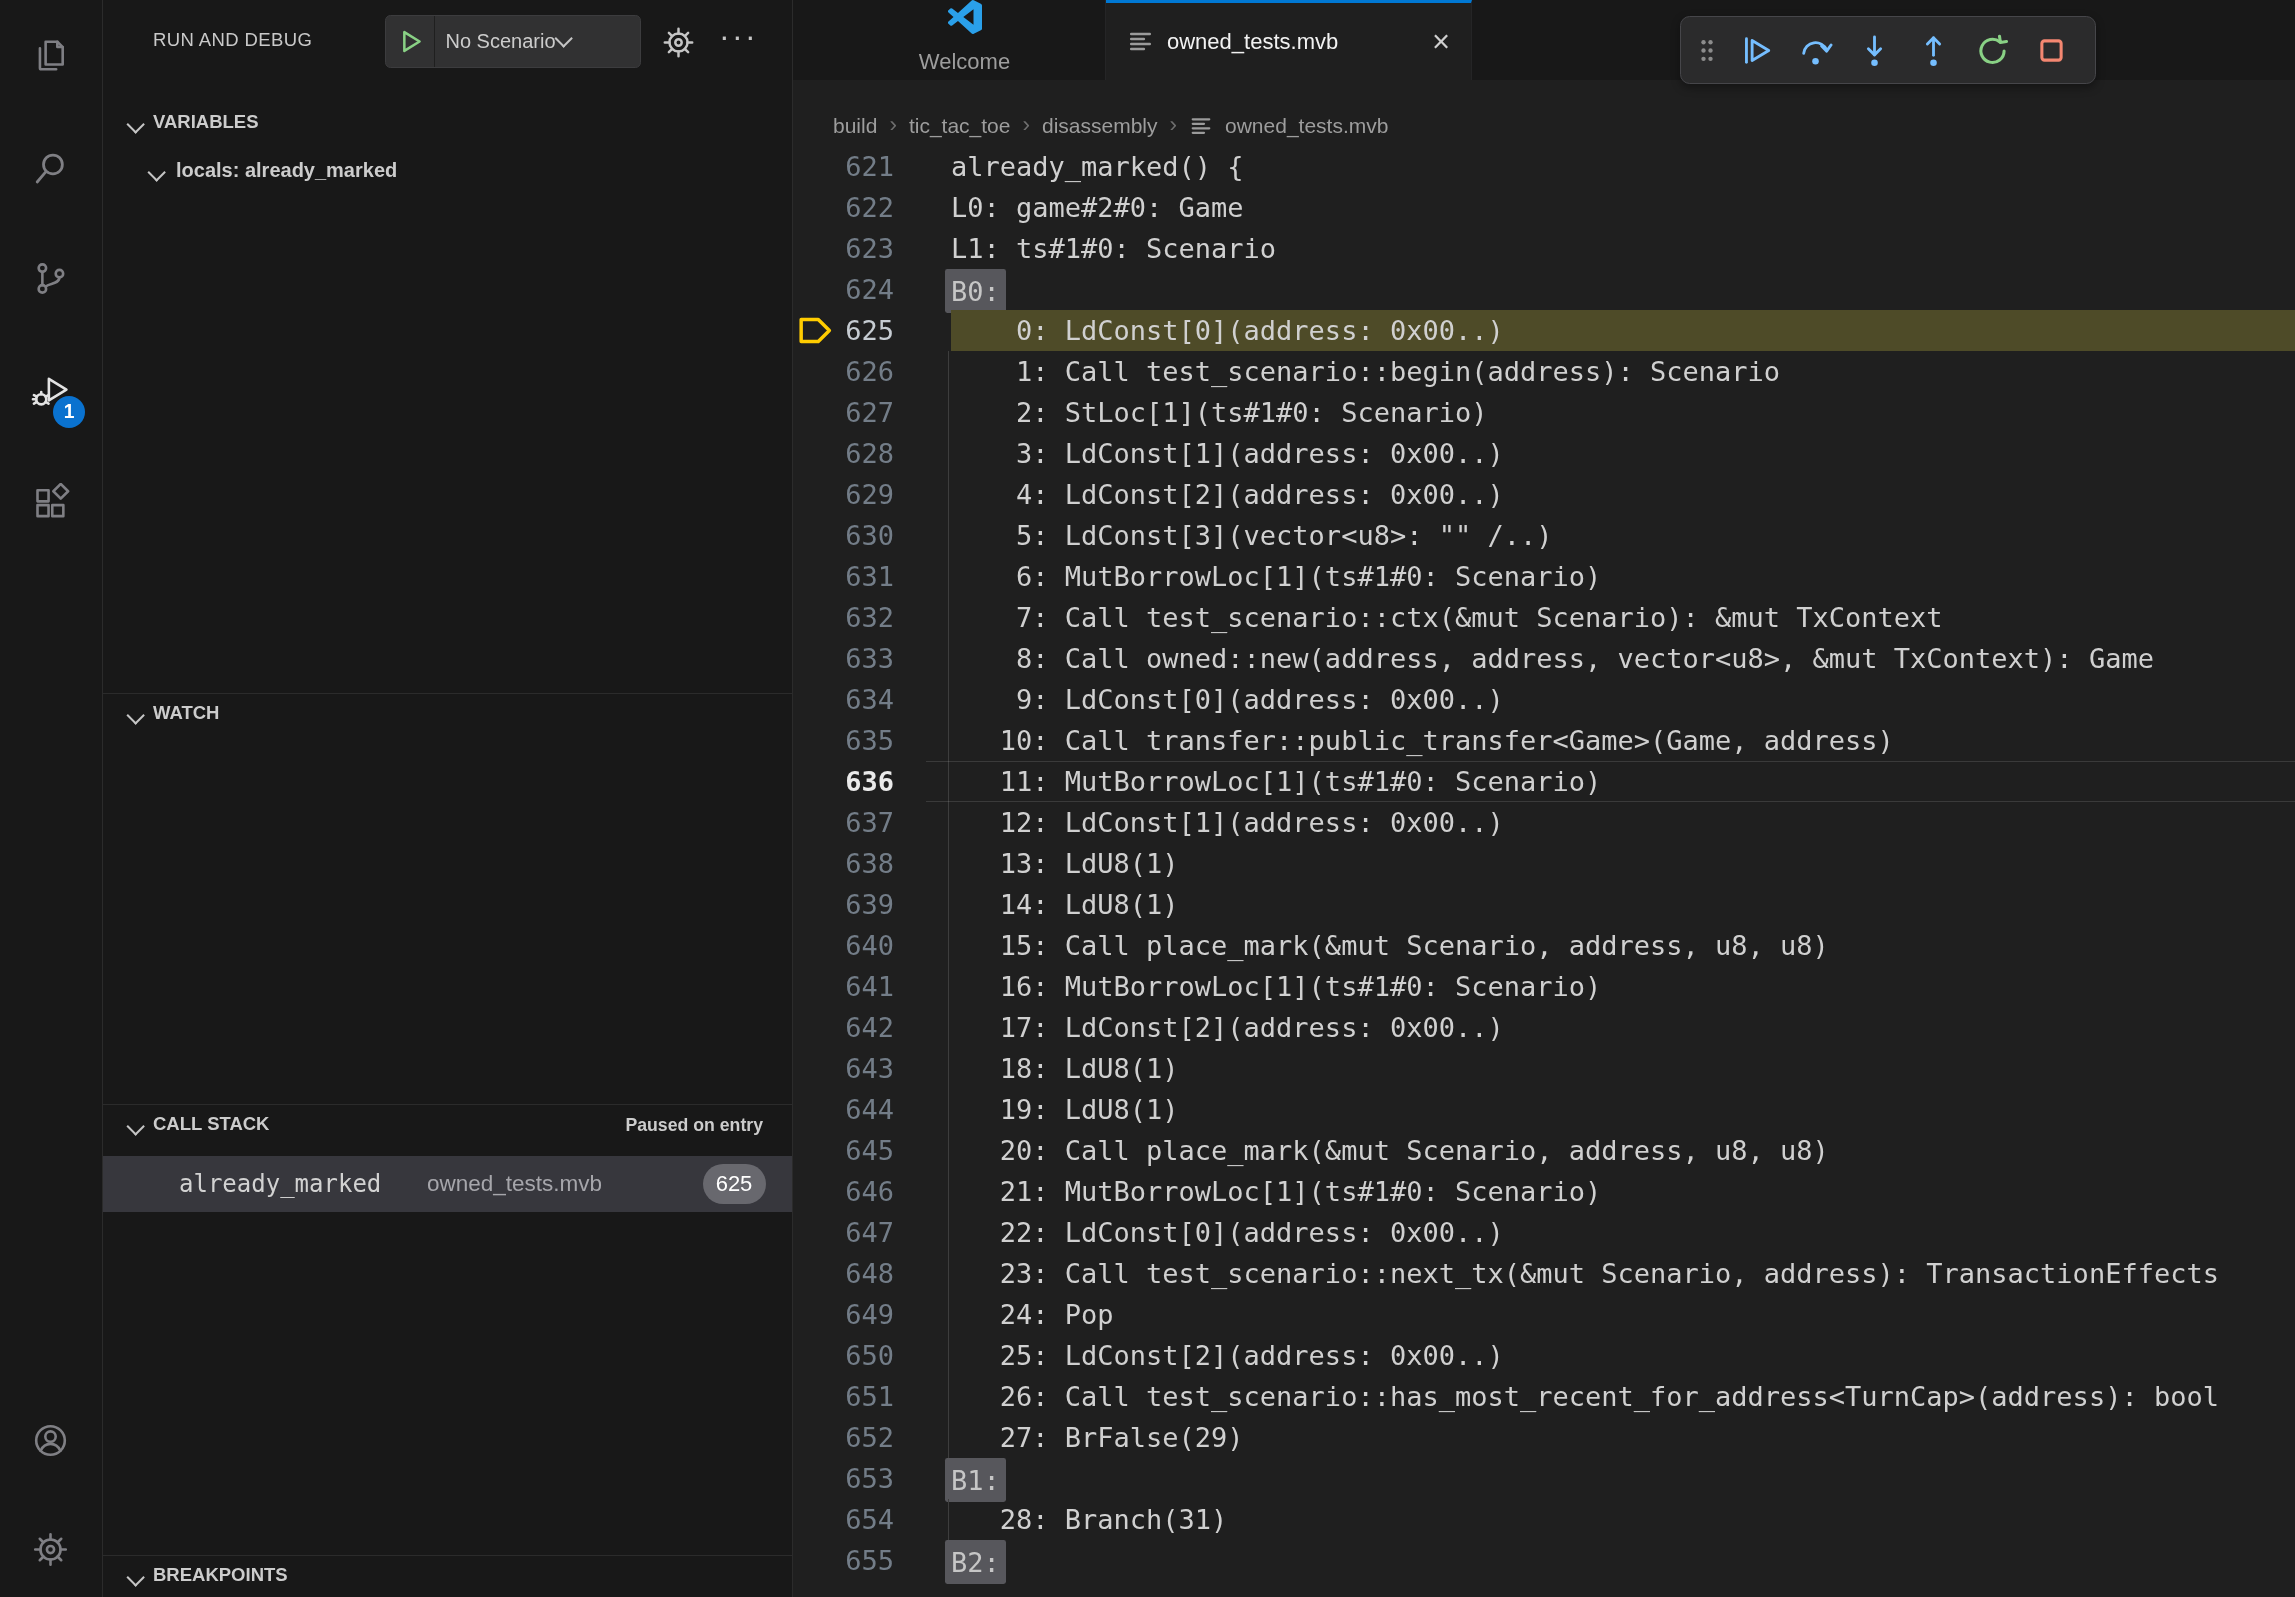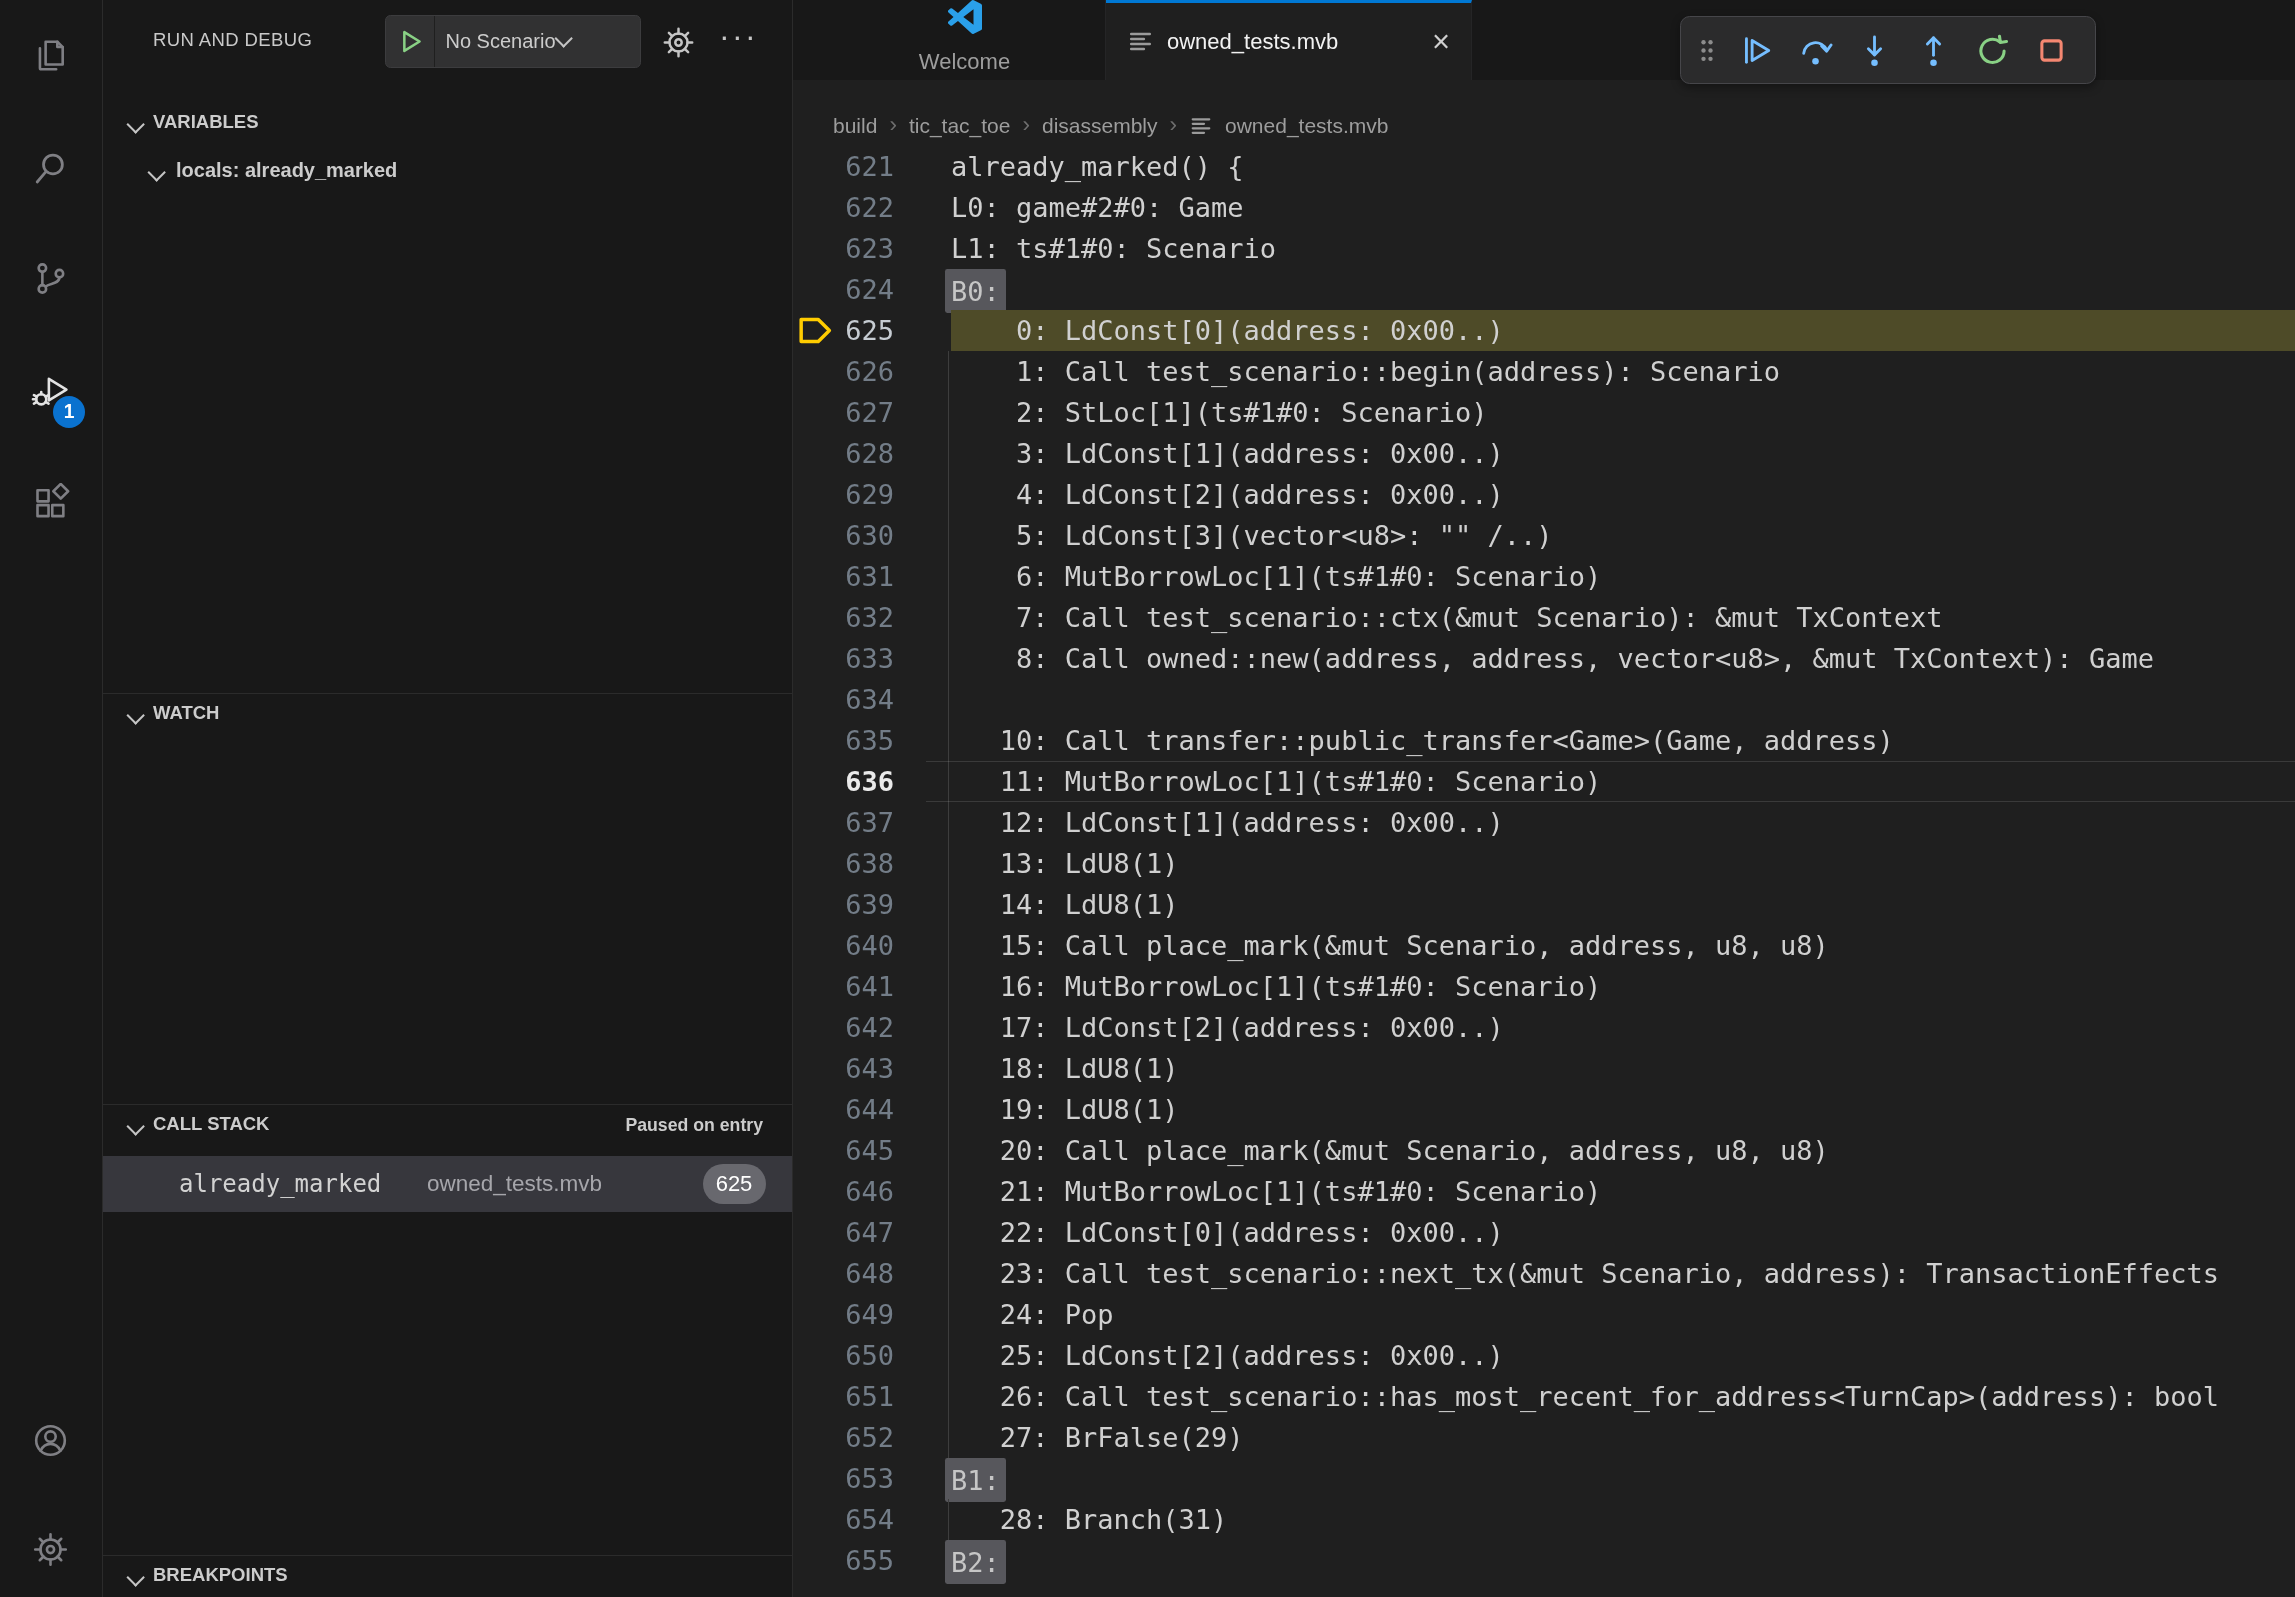--- a/index.html
+++ b/index.html
@@ -296,21 +296,21 @@
               <path d="M1.8 3.2h7.4L14 8l-4.8 4.8H1.8z" fill="none" stroke="#ffcc00" stroke-width="1.5" stroke-linejoin="round"></path>
             </svg></span><span class="num">625</span><span class="txt">    0: LdConst[0](address: 0x00..)</span></div>
         <div class="line k-ins"><span class="num">626</span><span class="txt">    1: Call test_scenario::begin(address): Scenario</span></div>
         <div class="line k-ins"><span class="num">627</span><span class="txt">    2: StLoc[1](ts#1#0: Scenario)</span></div>
         <div class="line k-ins"><span class="num">628</span><span class="txt">    3: LdConst[1](address: 0x00..)</span></div>
         <div class="line k-ins"><span class="num">629</span><span class="txt">    4: LdConst[2](address: 0x00..)</span></div>
         <div class="line k-ins"><span class="num">630</span><span class="txt">    5: LdConst[3](vector&lt;u8&gt;: "" /..)</span></div>
         <div class="line k-ins"><span class="num">631</span><span class="txt">    6: MutBorrowLoc[1](ts#1#0: Scenario)</span></div>
         <div class="line k-ins"><span class="num">632</span><span class="txt">    7: Call test_scenario::ctx(&amp;mut Scenario): &amp;mut TxContext</span></div>
         <div class="line k-ins"><span class="num">633</span><span class="txt">    8: Call owned::new(address, address, vector&lt;u8&gt;, &amp;mut TxContext): Game</span></div>
-        <div class="line k-ins"><span class="num">634</span></div>
+        <div class="line k-ins"><span class="num">634</span><span class="txt">    9: LdConst[0](address: 0x00..)</span></div>
         <div class="line k-ins"><span class="num">635</span><span class="txt">   10: Call transfer::public_transfer&lt;Game&gt;(Game, address)</span></div>
         <div class="line k-cursor"><span class="num">636</span><span class="txt">   11: MutBorrowLoc[1](ts#1#0: Scenario)</span></div>
         <div class="line k-ins"><span class="num">637</span><span class="txt">   12: LdConst[1](address: 0x00..)</span></div>
         <div class="line k-ins"><span class="num">638</span><span class="txt">   13: LdU8(1)</span></div>
         <div class="line k-ins"><span class="num">639</span><span class="txt">   14: LdU8(1)</span></div>
         <div class="line k-ins"><span class="num">640</span><span class="txt">   15: Call place_mark(&amp;mut Scenario, address, u8, u8)</span></div>
         <div class="line k-ins"><span class="num">641</span><span class="txt">   16: MutBorrowLoc[1](ts#1#0: Scenario)</span></div>
         <div class="line k-ins"><span class="num">642</span><span class="txt">   17: LdConst[2](address: 0x00..)</span></div>
         <div class="line k-ins"><span class="num">643</span><span class="txt">   18: LdU8(1)</span></div>
         <div class="line k-ins"><span class="num">644</span><span class="txt">   19: LdU8(1)</span></div>

